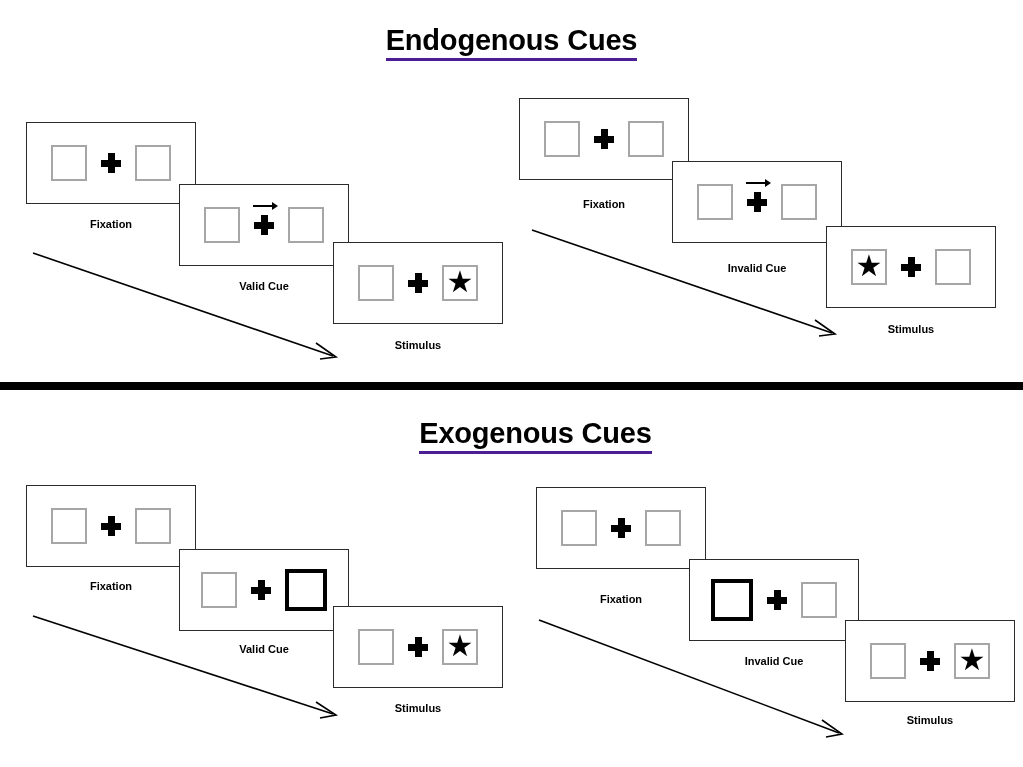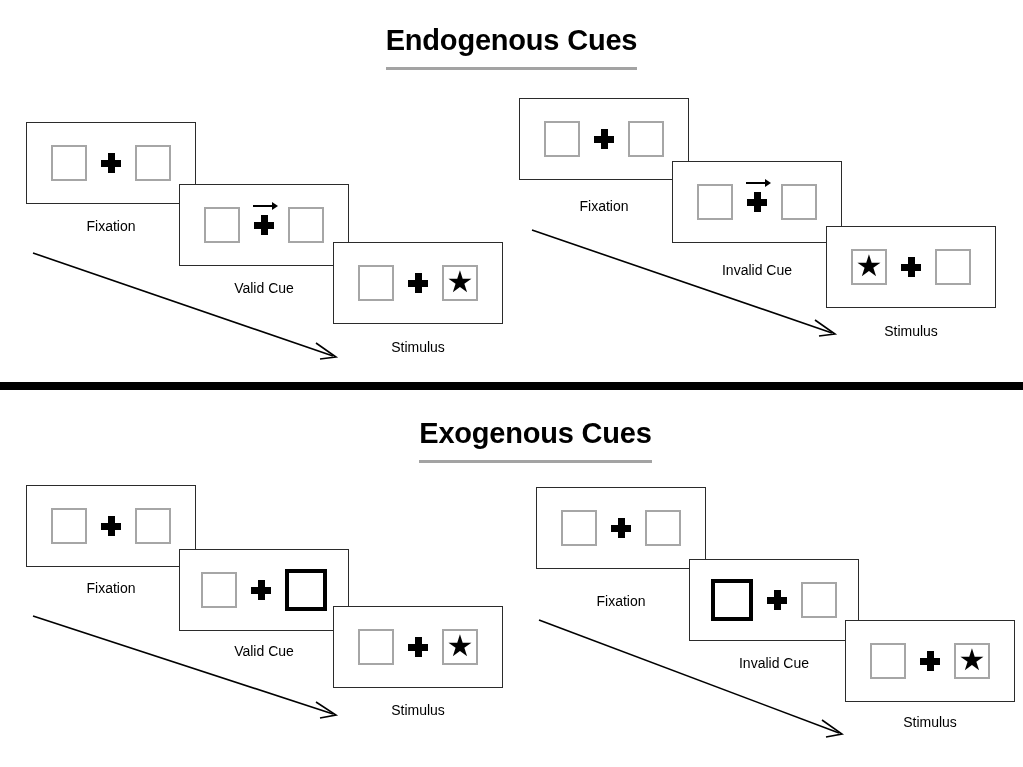--- a/index.html
+++ b/index.html
@@ -23,22 +23,22 @@
     left: 0;
     text-align: center;
     font-weight: bold;
     font-size: 29px;
     letter-spacing: -0.2px;
     line-height: 1;
     white-space: nowrap;
   }
   .section-title span.t {
     display: inline-block;
-    border-bottom: 3px solid #a3a3a3;
-    padding-bottom: 12px;
+    border-bottom: 3px solid #4c1d95;
+    padding-bottom: 3px;
   }
 
   
   .divider {
     position: absolute;
     left: 0;
     width: 1023px;
     height: 8px;
     background: #000000;
   }
@@ -115,22 +115,22 @@
     left: -2px;
     top: -15px;
     width: 26px;
     height: 12px;
     pointer-events: none;
   }
 
   
   .caption {
     position: absolute;
-    font-weight: normal;
-    font-size: 14px;
+    font-weight: bold;
+    font-size: 11px;
     line-height: 1;
     white-space: nowrap;
     text-align: center;
   }
 
   
   .seq-arrow {
     position: absolute;
     pointer-events: none;
   }

